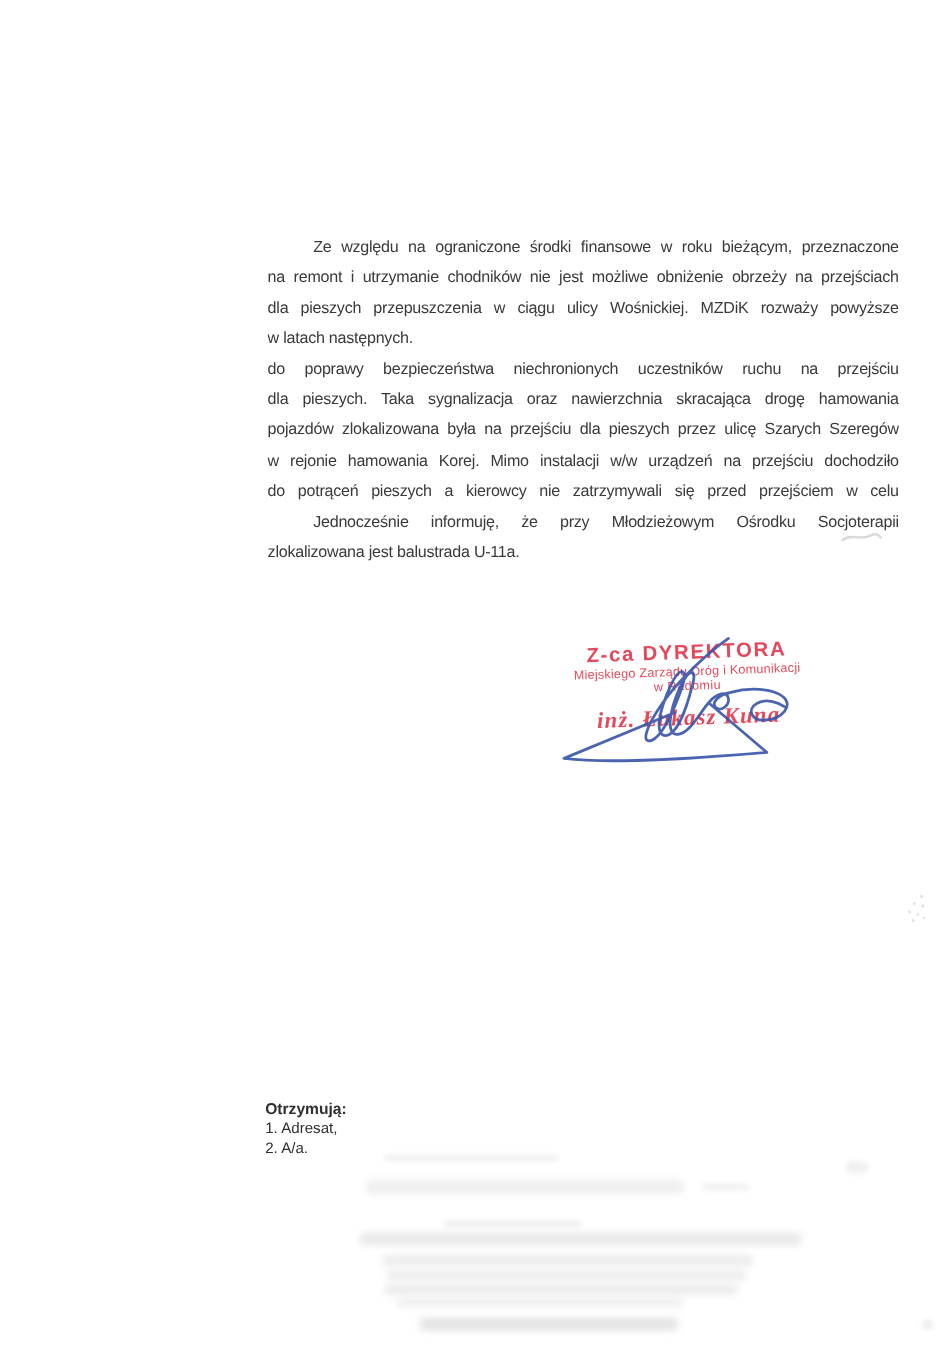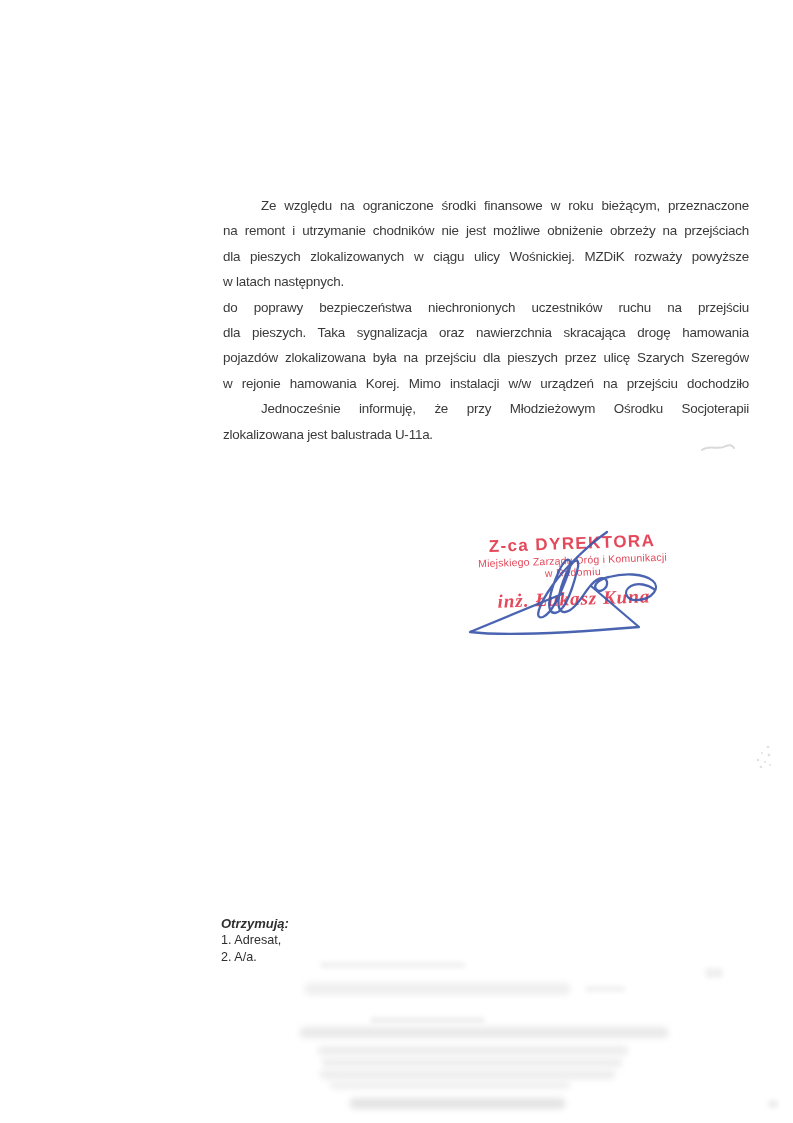--- a/index.html
+++ b/index.html
@@ -55,21 +55,21 @@
 
   
   .smudge{position:absolute;left:700px;top:441px;width:36px;height:14px;}
   .speck{position:absolute;left:750px;top:743px;width:26px;height:28px;filter:blur(0.4px);opacity:0.75;}
 
   
   .distribution{
     position:absolute;left:221px;top:916px;
     color:#2f2f2f;font-size:12.6px;line-height:16.4px;
   }
-  .distribution .head{font-weight:700;font-size:13px;font-style:italic;}
+  .distribution .head{font-weight:700;font-size:13px;}
 
   
   .ghost{position:absolute;border-radius:4px;}
   .g1 {left:320px;top:962px;width:145px;height:6px;background:#f1f1f1;filter:blur(2px);}
   .g2 {left:305px;top:983px;width:265px;height:12px;background:#efefef;filter:blur(3px);}
   .g3 {left:585px;top:986px;width:40px;height:6px;background:#f2f2f2;filter:blur(2px);}
   .g4 {left:705px;top:968px;width:18px;height:10px;background:#f0f0f0;filter:blur(2px);}
   .g5 {left:370px;top:1017px;width:115px;height:6px;background:#efefef;filter:blur(2px);}
   .g6 {left:300px;top:1027px;width:368px;height:11px;background:#e9e9e9;filter:blur(3px);}
   .g7 {left:318px;top:1046px;width:310px;height:9px;background:#ececec;filter:blur(3px);}
@@ -81,28 +81,29 @@
 </style>
 </head>
 <body>
 
 <div class="page">
 
   <div class="body-text">
     <div class="para">
       <div class="line indent">Ze względu na ograniczone środki finansowe w roku bieżącym, przeznaczone</div>
       <div class="line">na remont i utrzymanie chodników nie jest możliwe obniżenie obrzeży na przejściach</div>
-      <div class="line">dla pieszych zlokalizowanych w ciągu ulicy Wośnickiej. MZDiK rozważy powyższe</div>
+      <div class="line">dla pieszych przepuszczenia w ciągu ulicy Wośnickiej. MZDiK rozważy powyższe</div>
       <div class="line last">w latach następnych.</div>
     </div>
     <div class="para">
       <div class="line">do poprawy bezpieczeństwa niechronionych uczestników ruchu na przejściu</div>
       <div class="line">dla pieszych. Taka sygnalizacja oraz nawierzchnia skracająca drogę hamowania</div>
       <div class="line">pojazdów zlokalizowana była na przejściu dla pieszych przez ulicę Szarych Szeregów</div>
       <div class="line">w rejonie hamowania Korej. Mimo instalacji w/w urządzeń na przejściu dochodziło</div>
+      <div class="line">do potrąceń pieszych a kierowcy nie zatrzymywali się przed przejściem w celu</div>
     </div>
     <div class="para">
       <div class="line indent">Jednocześnie informuję, że przy Młodzieżowym Ośrodku Socjoterapii</div>
       <div class="line last">zlokalizowana jest balustrada U-11a.</div>
     </div>
   </div>
 
   <div class="stamp">
     <div class="s1">Z-ca DYREKTORA</div>
     <div class="s2">Miejskiego Zarządu Dróg i Komunikacji</div>

